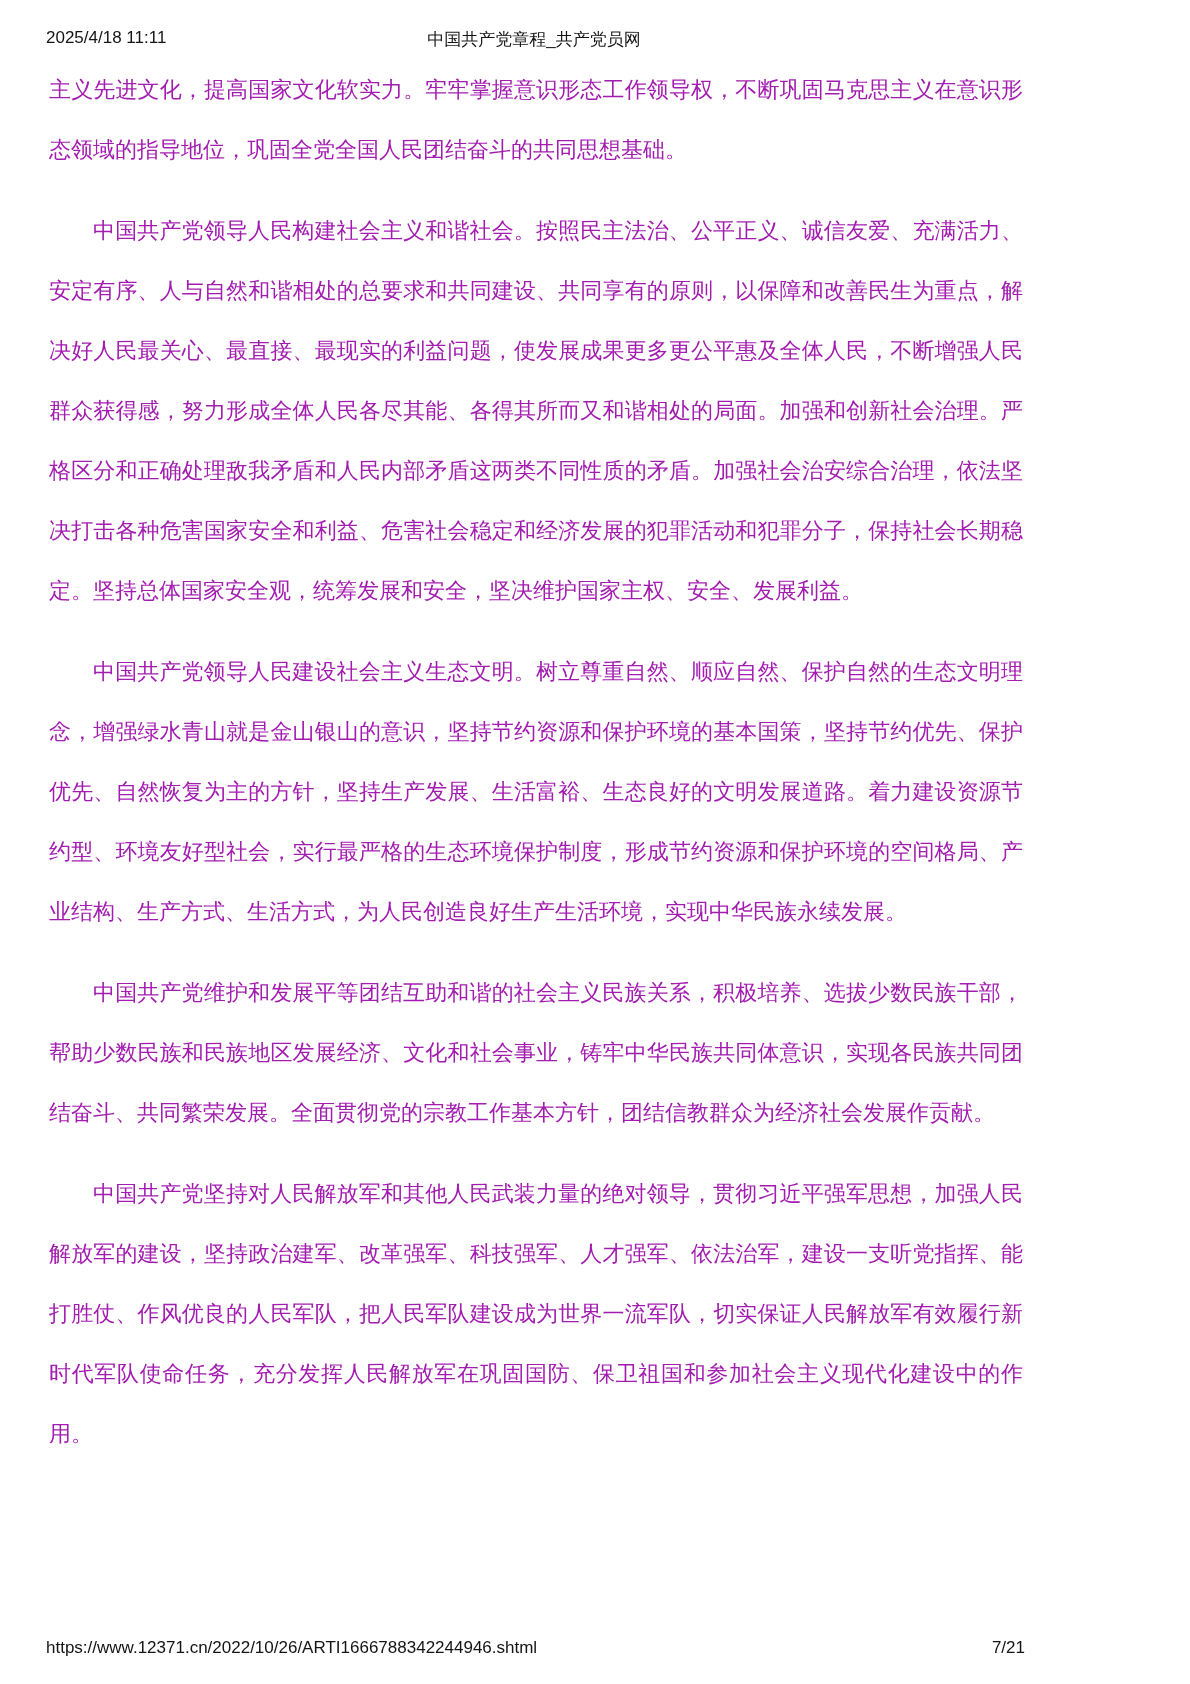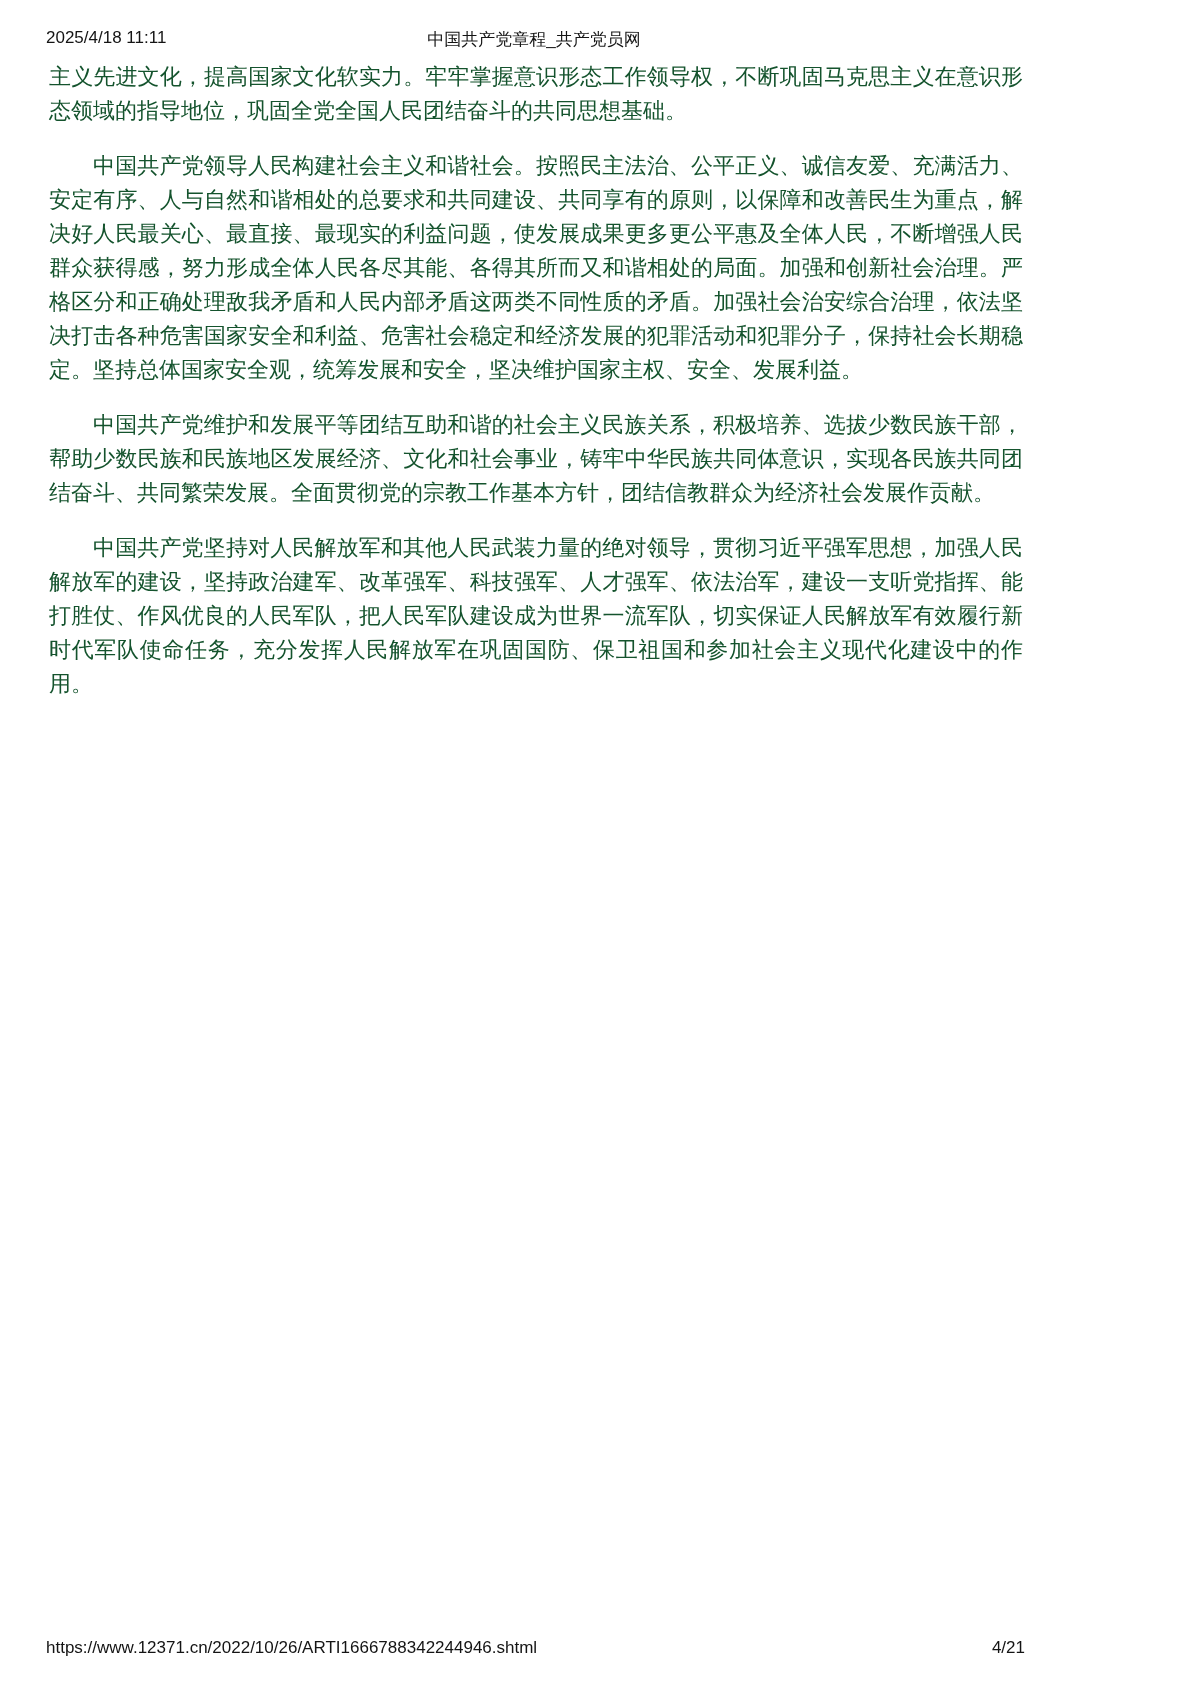--- a/index.html
+++ b/index.html
@@ -36,23 +36,23 @@
     right: 4px;
     top: 0;
     text-align: center;
     white-space: nowrap;
   }
   .document-body {
     position: absolute;
     top: 60px;
     left: 49px;
     right: 49px;
-    color: #14532d;
+    color: #a21caf;
     font-size: 22px;
-    line-height: 34px;
+    line-height: 60px;
     text-align: justify;
   }
   .document-body p {
     margin: 0 0 21px 0;
     text-indent: 2em;
   }
   .document-body p.no-indent {
     text-indent: 0;
   }
   .print-footer {
@@ -84,22 +84,23 @@
 <div class="page">
 
   <div class="print-header">
     <span class="header-datetime">2025/4/18 11:11</span>
     <span class="header-title">中国共产党章程_共产党员网</span>
   </div>
 
   <div class="document-body">
     <p class="no-indent">主义先进文化，提高国家文化软实力。牢牢掌握意识形态工作领导权，不断巩固马克思主义在意识形态领域的指导地位，巩固全党全国人民团结奋斗的共同思想基础。</p>
     <p>中国共产党领导人民构建社会主义和谐社会。按照民主法治、公平正义、诚信友爱、充满活力、安定有序、人与自然和谐相处的总要求和共同建设、共同享有的原则，以保障和改善民生为重点，解决好人民最关心、最直接、最现实的利益问题，使发展成果更多更公平惠及全体人民，不断增强人民群众获得感，努力形成全体人民各尽其能、各得其所而又和谐相处的局面。加强和创新社会治理。严格区分和正确处理敌我矛盾和人民内部矛盾这两类不同性质的矛盾。加强社会治安综合治理，依法坚决打击各种危害国家安全和利益、危害社会稳定和经济发展的犯罪活动和犯罪分子，保持社会长期稳定。坚持总体国家安全观，统筹发展和安全，坚决维护国家主权、安全、发展利益。</p>
+    <p>中国共产党领导人民建设社会主义生态文明。树立尊重自然、顺应自然、保护自然的生态文明理念，增强绿水青山就是金山银山的意识，坚持节约资源和保护环境的基本国策，坚持节约优先、保护优先、自然恢复为主的方针，坚持生产发展、生活富裕、生态良好的文明发展道路。着力建设资源节约型、环境友好型社会，实行最严格的生态环境保护制度，形成节约资源和保护环境的空间格局、产业结构、生产方式、生活方式，为人民创造良好生产生活环境，实现中华民族永续发展。</p>
     <p>中国共产党维护和发展平等团结互助和谐的社会主义民族关系，积极培养、选拔少数民族干部，帮助少数民族和民族地区发展经济、文化和社会事业，铸牢中华民族共同体意识，实现各民族共同团结奋斗、共同繁荣发展。全面贯彻党的宗教工作基本方针，团结信教群众为经济社会发展作贡献。</p>
     <p>中国共产党坚持对人民解放军和其他人民武装力量的绝对领导，贯彻习近平强军思想，加强人民解放军的建设，坚持政治建军、改革强军、科技强军、人才强军、依法治军，建设一支听党指挥、能打胜仗、作风优良的人民军队，把人民军队建设成为世界一流军队，切实保证人民解放军有效履行新时代军队使命任务，充分发挥人民解放军在巩固国防、保卫祖国和参加社会主义现代化建设中的作用。</p>
   </div>
 
   <div class="print-footer">
     <span class="footer-url">https://www.12371.cn/2022/10/26/ARTI1666788342244946.shtml</span>
-    <span class="footer-page-number">4/21</span>
+    <span class="footer-page-number">7/21</span>
   </div>
 
 </div>
 
 </body></html>

